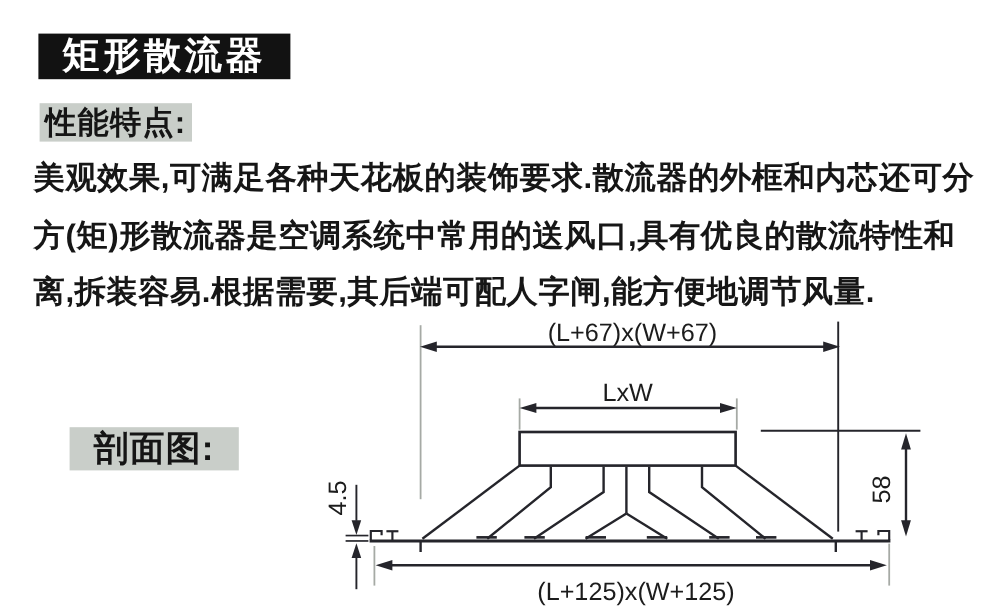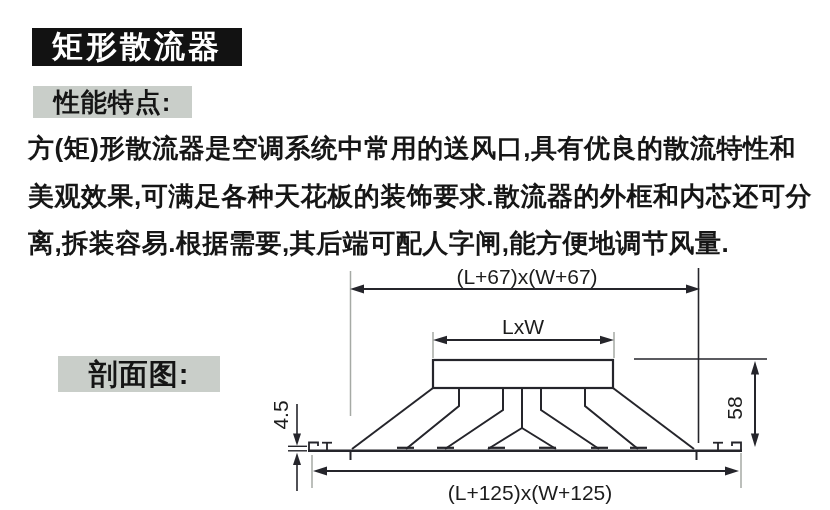--- a/index.html
+++ b/index.html
@@ -9,22 +9,22 @@
   }
   .title-bar{
     position:absolute;left:32px;top:28px;width:210px;height:38px;
     background:#121212;color:#ffffff;font-size:31px;font-weight:bold;
     line-height:38px;text-align:center;letter-spacing:3px;
   }
   .gray-label{
     position:absolute;background:#c9cec9;color:#151515;font-weight:bold;
     text-align:center;letter-spacing:1px;
   }
-  .features-label{left:33px;top:86px;width:159px;height:32px;font-size:26px;line-height:33px;}
-  .section-label{left:58px;top:356px;width:162px;height:36px;font-size:29px;line-height:37px;}
+  .features-label{left:33px;top:86px;width:127px;height:32px;font-size:26px;line-height:33px;}
+  .section-label{left:58px;top:356px;width:141px;height:36px;font-size:29px;line-height:37px;}
   .body-text{
     position:absolute;left:28px;top:125px;width:785px;
     font-size:26px;font-weight:bold;line-height:47.5px;color:#161616;
     letter-spacing:0.5px;white-space:nowrap;
   }
   svg{position:absolute;left:0;top:0;}
   .dim-text{font-size:21px;fill:#1c1c1c;font-family:"Liberation Sans","DejaVu Sans",sans-serif;}
   .ln{stroke:#25252b;fill:none;}
   .ext{stroke:#a6aaa5;fill:none;}
   .ah{fill:#25252b;stroke:none;}
@@ -32,22 +32,22 @@
 </head>
 <body>
 
 <div id="page">
 
   <div class="title-bar">矩形散流器</div>
 
   <div class="gray-label features-label">性能特点:</div>
 
   <div class="body-text">
+    <div>美观效果,可满足各种天花板的装饰要求.散流器的外框和内芯还可分</div>
     <div>方(矩)形散流器是空调系统中常用的送风口,具有优良的散流特性和</div>
-    <div>美观效果,可满足各种天花板的装饰要求.散流器的外框和内芯还可分</div>
     <div>离,拆装容易.根据需要,其后端可配人字闸,能方便地调节风量.</div>
   </div>
 
   <div class="gray-label section-label">剖面图:</div>
 
   <svg width="830" height="510" viewBox="0 0 830 510">
 
     <g>
       <line class="ext" x1="350.5" y1="271" x2="350.5" y2="416" stroke-width="1.5"></line>
       <line class="ext" x1="433" y1="332" x2="433" y2="358" stroke-width="1.5"></line>

